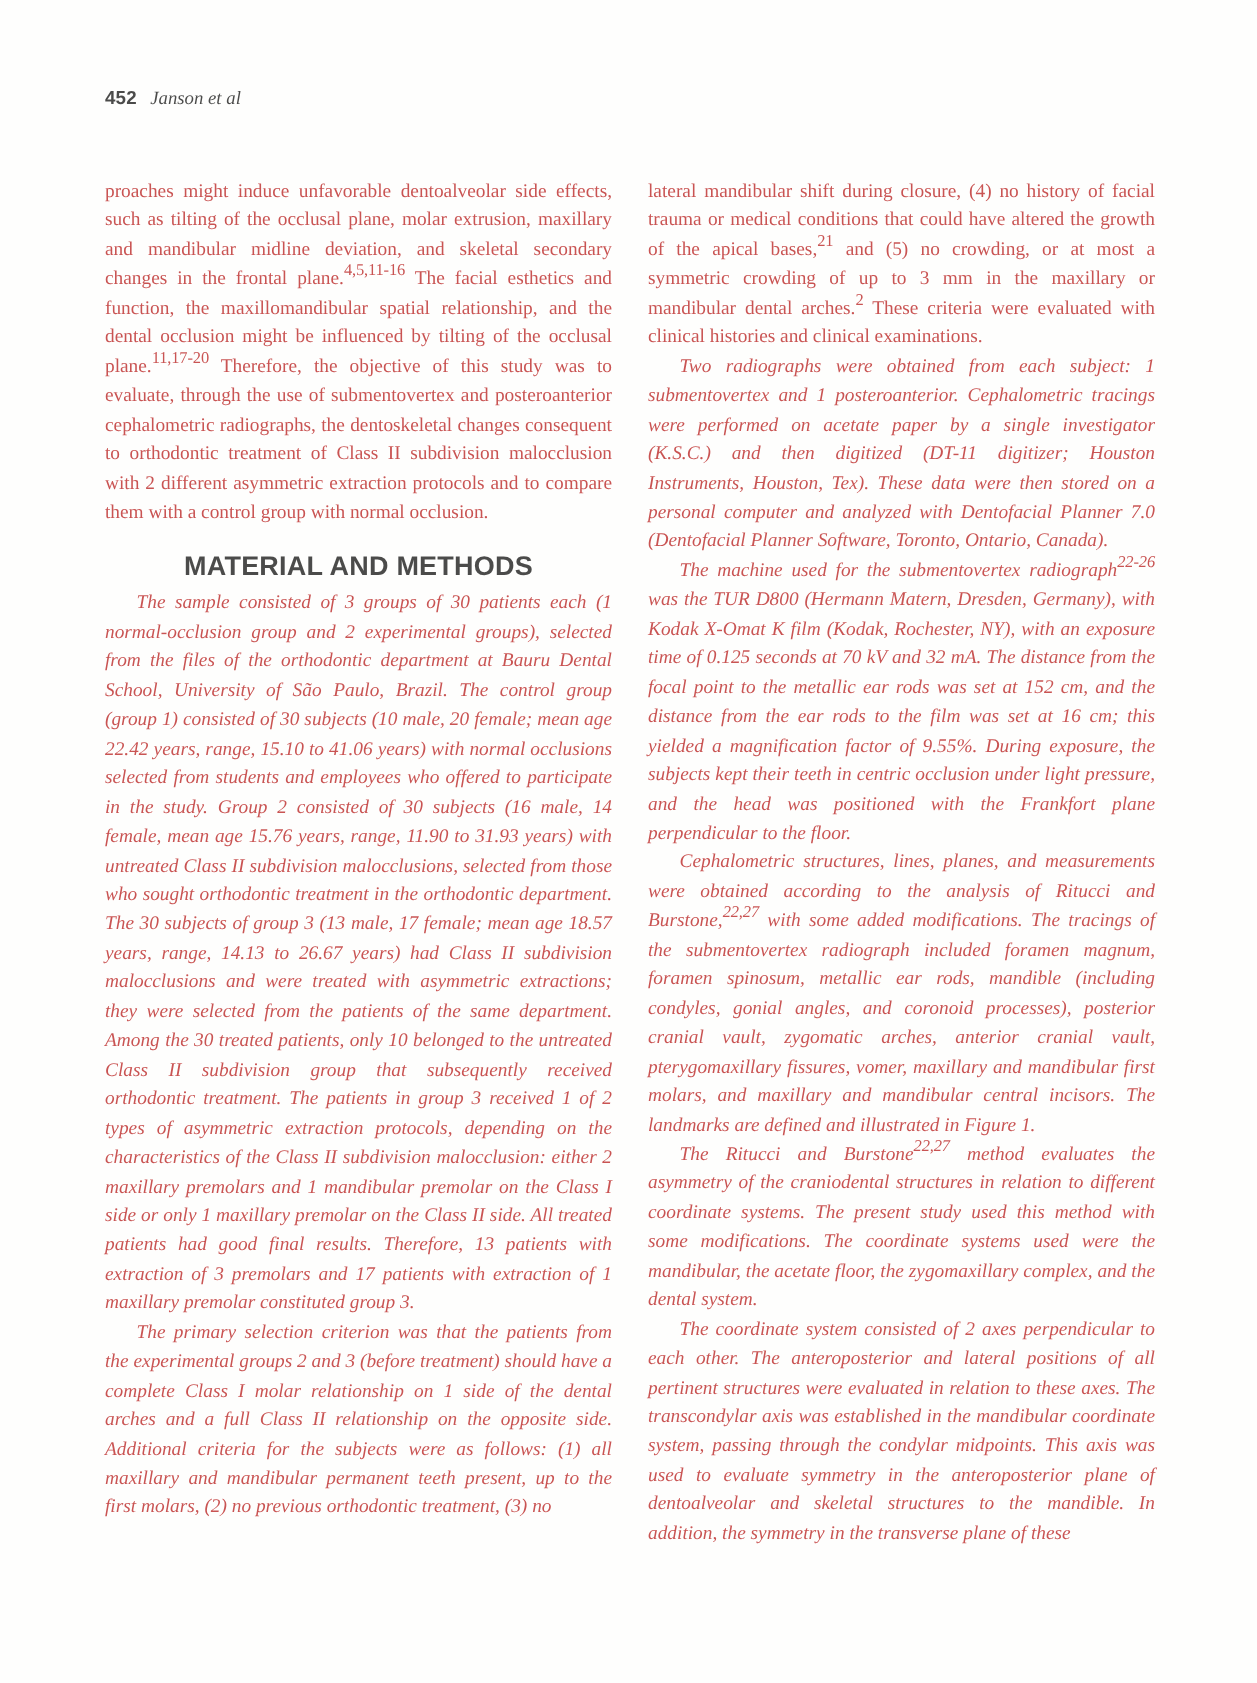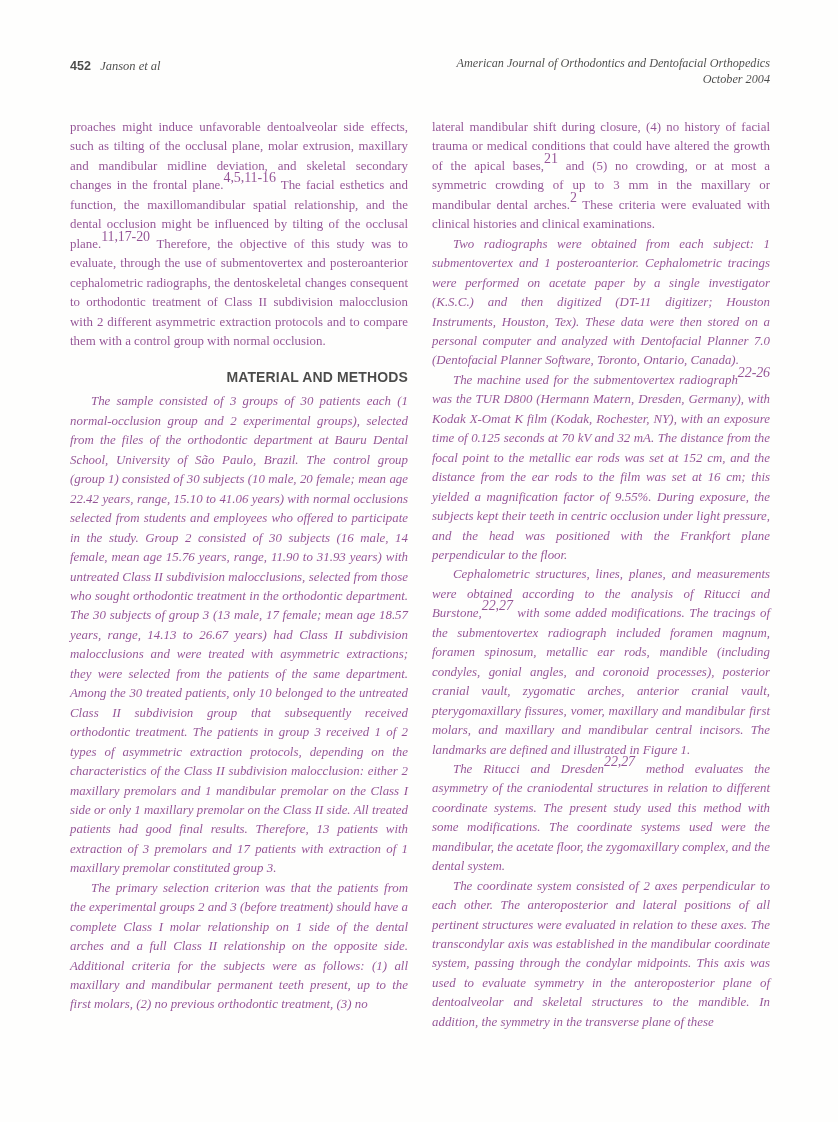--- a/index.html
+++ b/index.html
@@ -73,66 +73,62 @@
   }
   .col-left  { left: 70px; }
   .col-right { left: 432px; }
 
   .col p {
     margin: 0;
     font-size: 12.9px;
     line-height: 19.45px;
     text-align: justify;
     text-justify: inter-word;
-    color: #701a75;
+    color: #b91c1c;
     -webkit-hyphens: none;
     hyphens: none;
   }
   .col p.indent { text-indent: 21px; font-style: italic; }
 
   sup {
-    font-size: 14px;
+    font-size: 11px;
     line-height: 0;
     vertical-align: 0.52em;
     letter-spacing: -0.1px;
   }
 
   h2.section-head {
     margin: 0;
     padding: 18px 0 7px 0;
     font-family: "Liberation Sans", "DejaVu Sans", sans-serif;
     font-weight: bold;
-    font-size: 14px;
+    font-size: 18px;
     line-height: 16px;
     letter-spacing: 0.15px;
     color: #111;
-    text-align: right;
+    text-align: center;
   }
 
   
   .scan-tint {
     position: absolute;
     left: 0; top: 0;
     width: 838px; height: 1122px;
     pointer-events: none;
     background: rgba(250,250,248,0.25);
   }
 </style>
 </head>
 <body>
 
 <div class="page">
 
   <div class="running-head">
     <div class="rh-left">
       <span class="rh-folio">452</span><span class="rh-authors">Janson et al</span>
-    </div>
-    <div class="rh-right">
-      <div>American Journal of Orthodontics and Dentofacial Orthopedics</div>
-      <div>October 2004</div>
     </div>
   </div>
 
   <div class="col col-left">
 
     <p><span>proaches might induce unfavorable dentoalveolar side effects, such as tilting of the occlusal plane, molar extrusion, maxillary and mandibular midline deviation, and skeletal secondary changes in the frontal plane.</span><sup>4,5,11-16</sup><span> The facial esthetics and function, the maxillomandibular spatial relationship, and the dental occlusion might be influenced by tilting of the occlusal plane.</span><sup>11,17-20</sup><span> Therefore, the objective of this study was to evaluate, through the use of submentovertex and posteroanterior cephalometric radiographs, the dentoskeletal changes consequent to orthodontic treatment of Class II subdivision malocclusion with 2 different asymmetric extraction protocols and to compare them with a control group with normal occlusion.</span></p>
 
     <h2 class="section-head">MATERIAL AND METHODS</h2>
 
     <p class="indent">The sample consisted of 3 groups of 30 patients each (1 normal-occlusion group and 2 experimental groups), selected from the files of the orthodontic department at Bauru Dental School, University of São Paulo, Brazil. The control group (group 1) consisted of 30 subjects (10 male, 20 female; mean age 22.42 years, range, 15.10 to 41.06 years) with normal occlusions selected from students and employees who offered to participate in the study. Group 2 consisted of 30 subjects (16 male, 14 female, mean age 15.76 years, range, 11.90 to 31.93 years) with untreated Class II subdivision malocclusions, selected from those who sought orthodontic treatment in the orthodontic department. The 30 subjects of group 3 (13 male, 17 female; mean age 18.57 years, range, 14.13 to 26.67 years) had Class II subdivision malocclusions and were treated with asymmetric extractions; they were selected from the patients of the same department. Among the 30 treated patients, only 10 belonged to the untreated Class II subdivision group that subsequently received orthodontic treatment. The patients in group 3 received 1 of 2 types of asymmetric extraction protocols, depending on the characteristics of the Class II subdivision malocclusion: either 2 maxillary premolars and 1 mandibular premolar on the Class I side or only 1 maxillary premolar on the Class II side. All treated patients had good final results. Therefore, 13 patients with extraction of 3 premolars and 17 patients with extraction of 1 maxillary premolar constituted group 3.</p>
@@ -143,19 +139,19 @@
   <div class="col col-right">
 
     <p><span>lateral mandibular shift during closure, (4) no history of facial trauma or medical conditions that could have altered the growth of the apical bases,</span><sup>21</sup><span> and (5) no crowding, or at most a symmetric crowding of up to 3 mm in the maxillary or mandibular dental arches.</span><sup>2</sup><span> These criteria were evaluated with clinical histories and clinical examinations.</span></p>
 
     <p class="indent">Two radiographs were obtained from each subject: 1 submentovertex and 1 posteroanterior. Cephalometric tracings were performed on acetate paper by a single investigator (K.S.C.) and then digitized (DT-11 digitizer; Houston Instruments, Houston, Tex). These data were then stored on a personal computer and analyzed with Dentofacial Planner 7.0 (Dentofacial Planner Software, Toronto, Ontario, Canada).</p>
 
     <p class="indent"><span>The machine used for the submentovertex radiograph</span><sup>22-26</sup><span> was the TUR D800 (Hermann Matern, Dresden, Germany), with Kodak X-Omat K film (Kodak, Rochester, NY), with an exposure time of 0.125 seconds at 70 kV and 32 mA. The distance from the focal point to the metallic ear rods was set at 152 cm, and the distance from the ear rods to the film was set at 16 cm; this yielded a magnification factor of 9.55%. During exposure, the subjects kept their teeth in centric occlusion under light pressure, and the head was positioned with the Frankfort plane perpendicular to the floor.</span></p>
 
     <p class="indent"><span>Cephalometric structures, lines, planes, and measurements were obtained according to the analysis of Ritucci and Burstone,</span><sup>22,27</sup><span> with some added modifications. The tracings of the submentovertex radiograph included foramen magnum, foramen spinosum, metallic ear rods, mandible (including condyles, gonial angles, and coronoid processes), posterior cranial vault, zygomatic arches, anterior cranial vault, pterygomaxillary fissures, vomer, maxillary and mandibular first molars, and maxillary and mandibular central incisors. The landmarks are defined and illustrated in Figure 1.</span></p>
 
-    <p class="indent"><span>The Ritucci and Dresden</span><sup>22,27</sup><span> method evaluates the asymmetry of the craniodental structures in relation to different coordinate systems. The present study used this method with some modifications. The coordinate systems used were the mandibular, the acetate floor, the zygomaxillary complex, and the dental system.</span></p>
+    <p class="indent"><span>The Ritucci and Burstone</span><sup>22,27</sup><span> method evaluates the asymmetry of the craniodental structures in relation to different coordinate systems. The present study used this method with some modifications. The coordinate systems used were the mandibular, the acetate floor, the zygomaxillary complex, and the dental system.</span></p>
 
     <p class="indent">The coordinate system consisted of 2 axes perpendicular to each other. The anteroposterior and lateral positions of all pertinent structures were evaluated in relation to these axes. The transcondylar axis was established in the mandibular coordinate system, passing through the condylar midpoints. This axis was used to evaluate symmetry in the anteroposterior plane of dentoalveolar and skeletal structures to the mandible. In addition, the symmetry in the transverse plane of these</p>
   </div>
 
   <div class="scan-tint"></div>
 </div>
 
 </body></html>

